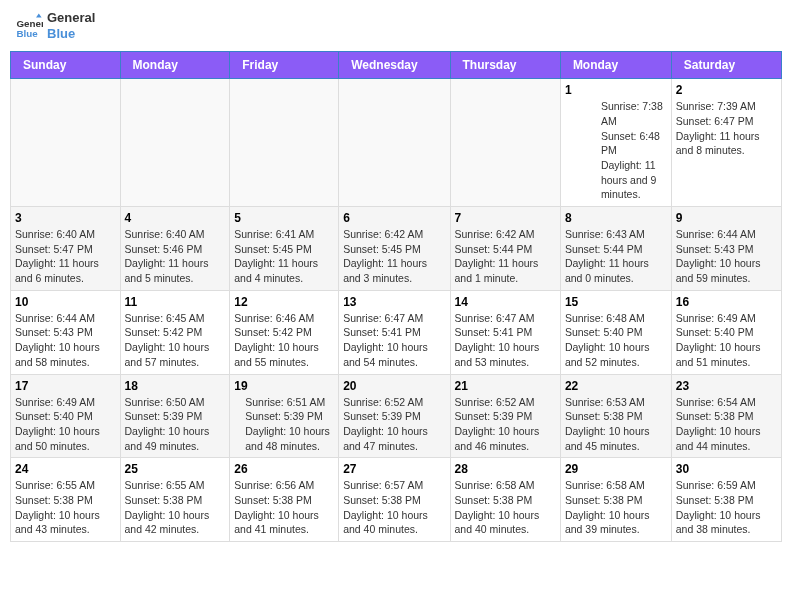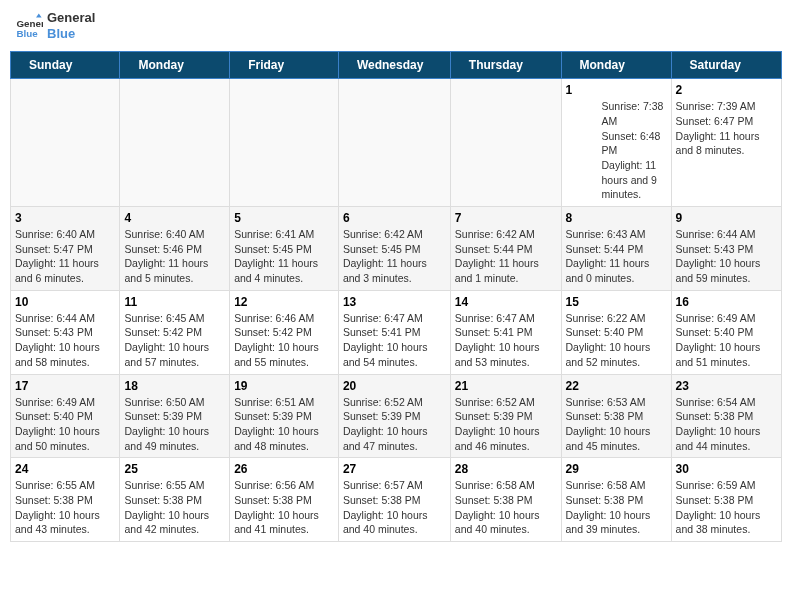--- a/index.html
+++ b/index.html
@@ -48,23 +48,23 @@
       font-size: 16px;
       font-weight: normal;
       color: #555;
     }
     .calendar {
       width: 100%;
       border-collapse: collapse;
       font-size: 11px;
     }
     .calendar th {
-      background-color: #0c4a6e;
+      background-color: #8b5cf6;
       color: white;
-      padding: 6px 18px;
+      padding: 6px 12px;
       text-align: left;
       font-size: 12px;
       font-weight: bold;
       border: 1px solid #3a80c9;
     }
     .calendar td {
       border: 1px solid #ddd;
       vertical-align: top;
       padding: 4px;
       width: 113px;
@@ -212,21 +212,21 @@
 Daylight: 10 hours and 54 minutes.</div>
         </td>
         <td>
           <span class="day-num">14</span>
           <div class="day-info" style="white-space: pre-line;">Sunrise: 6:47 AM
 Sunset: 5:41 PM
 Daylight: 10 hours and 53 minutes.</div>
         </td>
         <td>
           <span class="day-num">15</span>
-          <div class="day-info" style="white-space: pre-line;">Sunrise: 6:22 AM
+          <div class="day-info" style="white-space: pre-line;">Sunrise: 6:48 AM
 Sunset: 5:40 PM
 Daylight: 10 hours and 52 minutes.</div>
         </td>
         <td>
           <span class="day-num">16</span>
           <div class="day-info" style="white-space: pre-line;">Sunrise: 6:49 AM
 Sunset: 5:40 PM
 Daylight: 10 hours and 51 minutes.</div>
         </td>
       </tr>
@@ -238,21 +238,21 @@
 Daylight: 10 hours and 50 minutes.</div>
         </td>
         <td>
           <span class="day-num">18</span>
           <div class="day-info" style="white-space: pre-line;">Sunrise: 6:50 AM
 Sunset: 5:39 PM
 Daylight: 10 hours and 49 minutes.</div>
         </td>
         <td>
           <span class="day-num">19</span>
-          <div class="day-info" style="white-space: pre-line;">Sunrise: 6:51 AM
+          <div class="day-info" style="white-space: pre-line; margin-left: 11px;">Sunrise: 6:51 AM
 Sunset: 5:39 PM
 Daylight: 10 hours and 48 minutes.</div>
         </td>
         <td>
           <span class="day-num">20</span>
           <div class="day-info" style="white-space: pre-line;">Sunrise: 6:52 AM
 Sunset: 5:39 PM
 Daylight: 10 hours and 47 minutes.</div>
         </td>
         <td>

